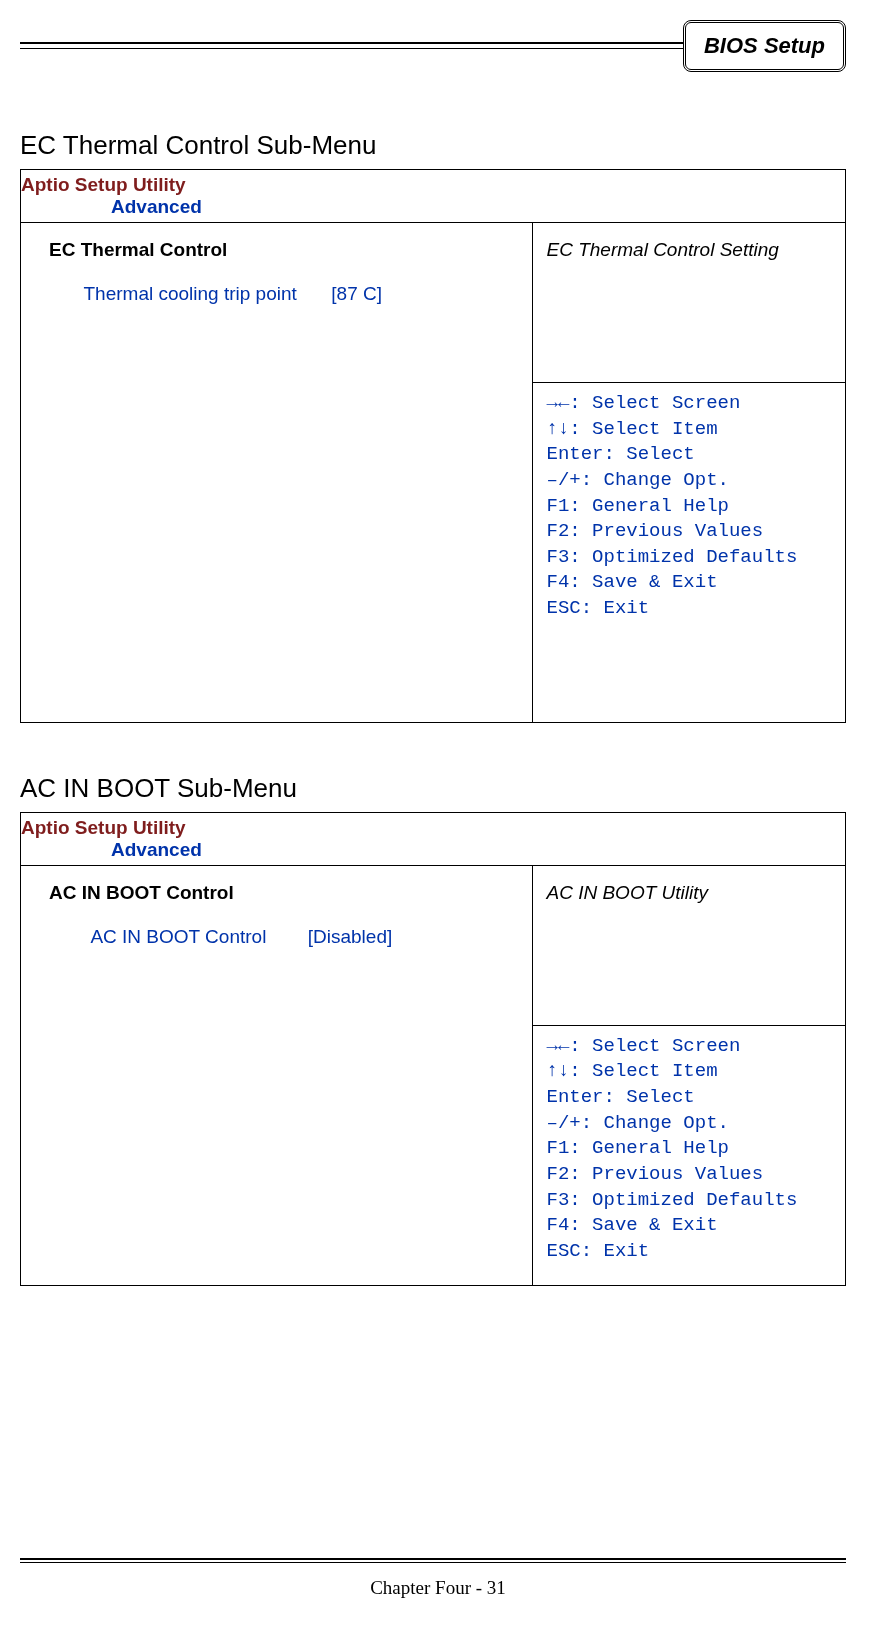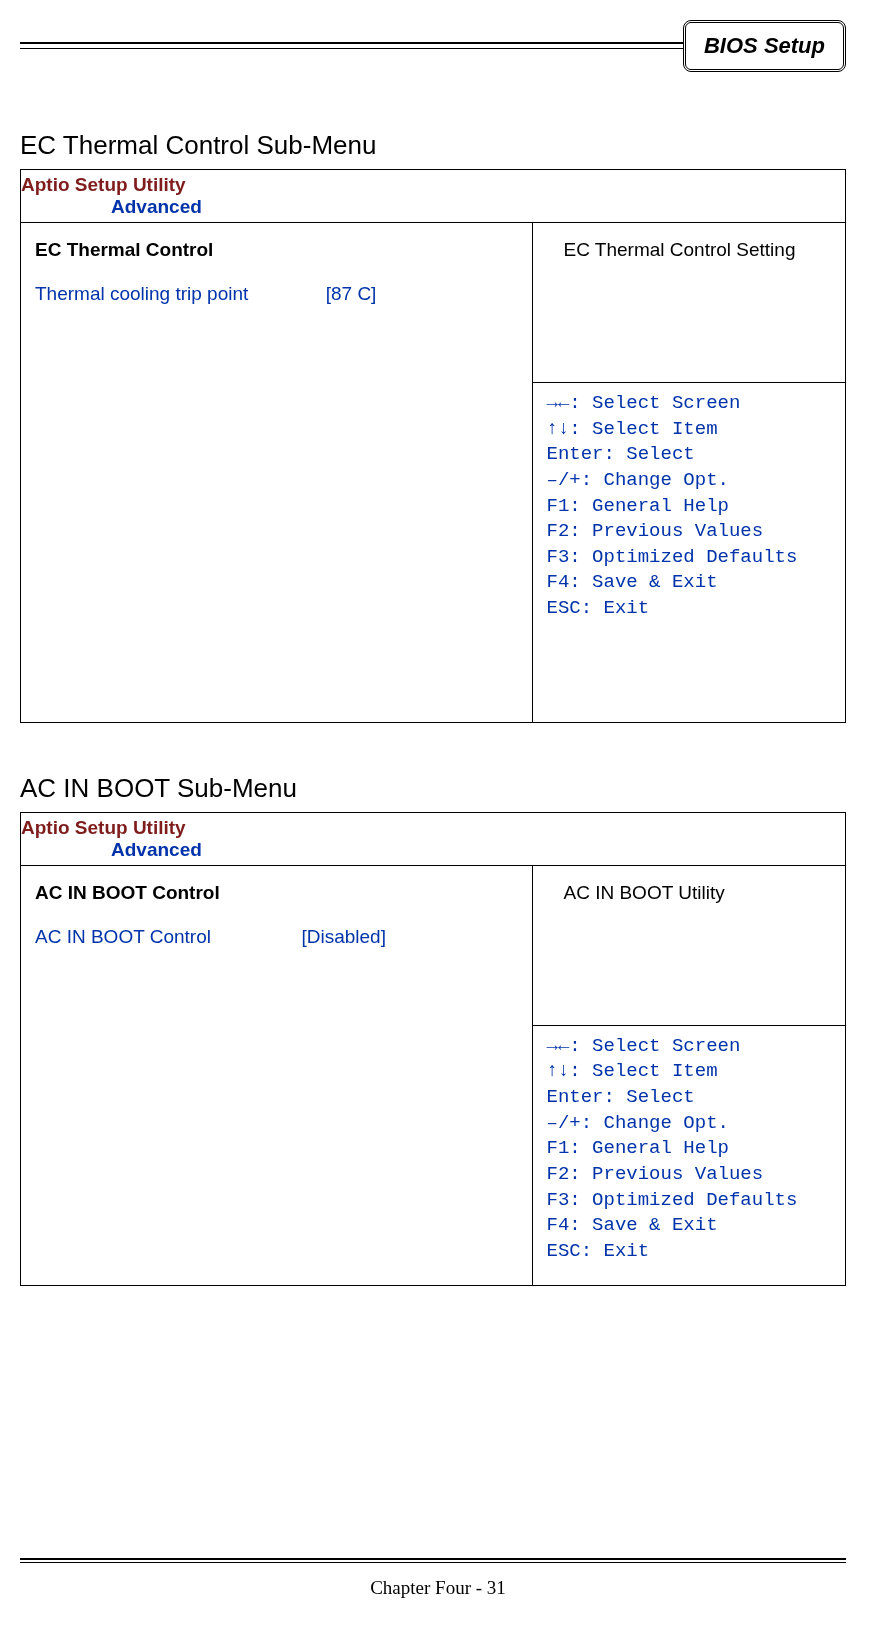--- a/index.html
+++ b/index.html
@@ -77,50 +77,51 @@
       font-size: 19px;
       padding: 0 0 4px 90px;
       border-bottom: 1.5px solid #000;
     }
     .main-row {
       vertical-align: top;
     }
     .main-left {
       border: none;
       border-right: 1.5px solid #000;
-      padding: 16px 12px 20px 14px;
+      padding: 16px 12px 20px 28px;
       width: 62%;
       vertical-align: top;
     }
     .main-right-top {
       border: none;
-      padding: 16px 14px 10px 31px;
-      vertical-align: top;
-      font-size: 19px;
+      padding: 16px 14px 10px 14px;
+      vertical-align: top;
+      font-size: 19px;
+      font-style: italic;
     }
     .main-right-bottom {
       border: none;
       border-top: 1.5px solid #000;
       padding: 8px 14px 20px 14px;
       vertical-align: top;
       font-size: 19px;
       color: #0033aa;
       font-family: Liberation Mono, monospace;
     }
     .group-heading {
       font-weight: bold;
       color: #000;
       margin-bottom: 22px;
     }
     .opt-row {
       display: flex;
       color: #0033aa;
       margin-bottom: 6px;
     }
-    .opt-label { flex: 0 0 60%; }
+    .opt-label { flex: 0 0 60%; text-align: center; }
     .opt-value { }
     .key-line {
       color: #0033aa;
       line-height: 1.35;
     }
     .footer {
       position: absolute;
       bottom: 30px;
       left: 0;
       right: 0;

